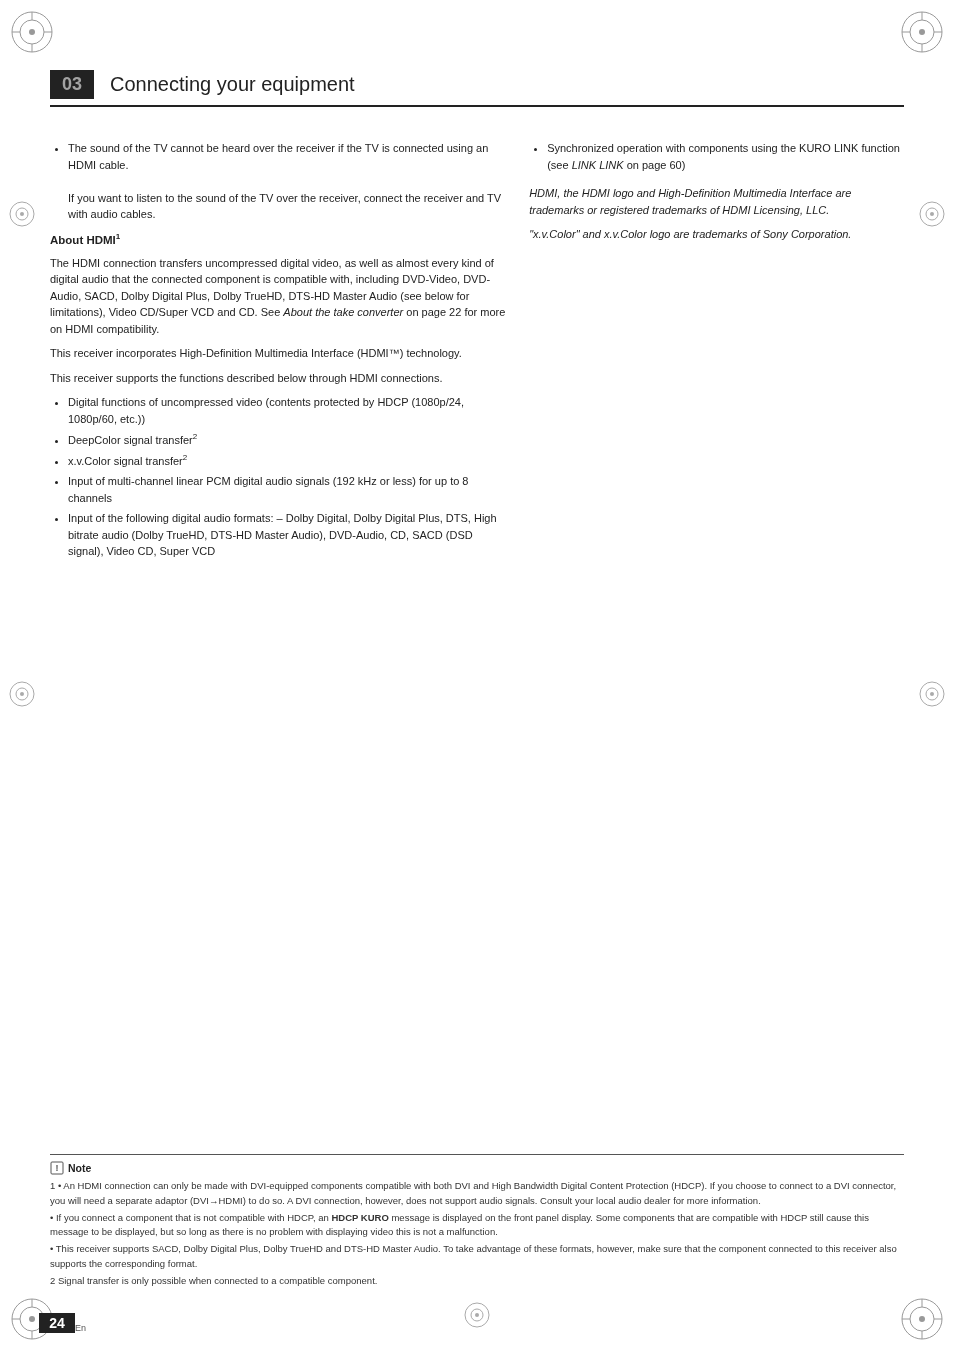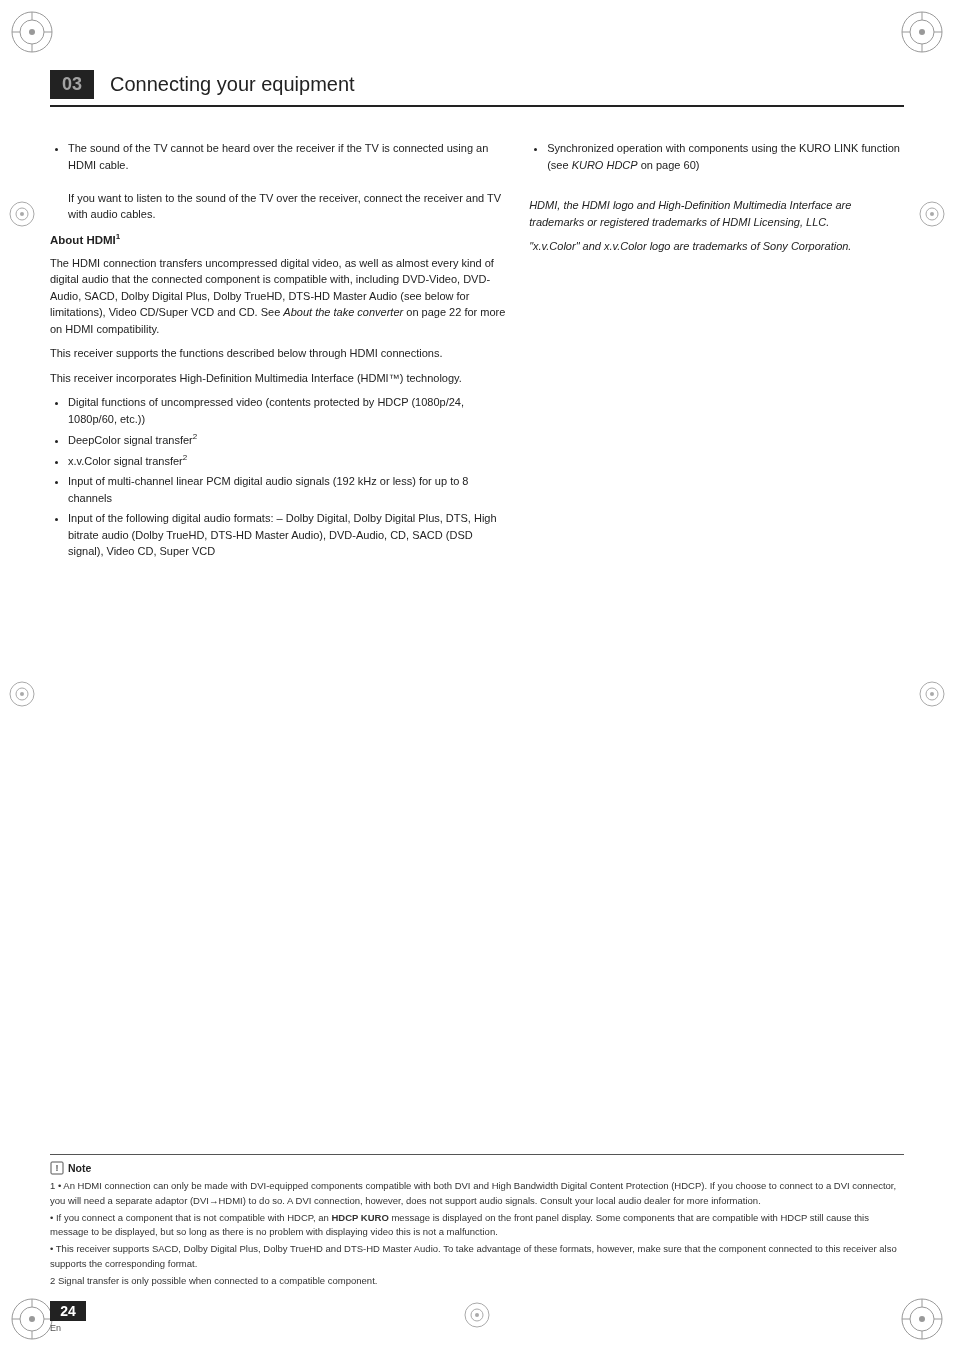--- a/index.html
+++ b/index.html
@@ -135,24 +135,24 @@
       color: #333;
     }
     .note-text p {
       margin-bottom: 3px;
     }
 
     
     .page-number {
       position: absolute;
       bottom: 18px;
-      left: 50px;
+      left: 39px;
       display: flex;
-      flex-direction: column;
-      align-items: flex-start;
+      flex-direction: row;
+      align-items: flex-end;
     }
     .page-num-box {
       background: #222;
       color: #fff;
       font-size: 14px;
       font-weight: bold;
       padding: 2px 10px;
       min-width: 36px;
       text-align: center;
     }
@@ -284,42 +284,42 @@
       <p class="section-heading">
         <span>About HDMI</span><sup>1</sup>
       </p>
 
       <p>
         <span>The HDMI connection transfers uncompressed digital video, as well as almost every kind of digital audio that the connected component is compatible with, including DVD-Video, DVD-Audio, SACD, Dolby Digital Plus, Dolby TrueHD, DTS-HD Master Audio (see below for limitations), Video CD/Super VCD and CD. See</span>
         <em><span>About the take converter</span></em>
         <span>on page 22 for more on HDMI compatibility.</span>
       </p>
 
+      <p>This receiver incorporates High-Definition Multimedia Interface (HDMI™) technology.</p>
       <p>This receiver supports the functions described below through HDMI connections.</p>
-      <p>This receiver incorporates High-Definition Multimedia Interface (HDMI™) technology.</p>
 
       <ul>
         <li>Digital functions of uncompressed video (contents protected by HDCP (1080p/24, 1080p/60, etc.))</li>
         <li>DeepColor signal transfer<sup>2</sup></li>
         <li>x.v.Color signal transfer<sup>2</sup></li>
         <li>Input of multi-channel linear PCM digital audio signals (192 kHz or less) for up to 8 channels</li>
         <li>Input of the following digital audio formats: – Dolby Digital, Dolby Digital Plus, DTS, High bitrate audio (Dolby TrueHD, DTS-HD Master Audio), DVD-Audio, CD, SACD (DSD signal), Video CD, Super VCD</li>
       </ul>
     </div>
 
     <div class="col-right">
       <ul>
         <li>
           <span>Synchronized operation with components using the KURO LINK function (see</span>
-          <em><span>KURO HDCP</span></em>
+          <em><span>LINK LINK</span></em>
           <span>on page 60)</span>
         </li>
       </ul>
 
-      <p style="font-style:italic; margin-top:24px;">
+      <p style="font-style:italic; margin-top:12px;">
         <span>HDMI, the HDMI logo and High-Definition Multimedia Interface are trademarks or registered trademarks of HDMI Licensing, LLC.</span>
       </p>
 
       <p style="font-style:italic; margin-top:8px;">
         <span>"x.v.Color" and x.v.Color logo are trademarks of Sony Corporation.</span>
       </p>
     </div>
 
   </div>
 </div>

